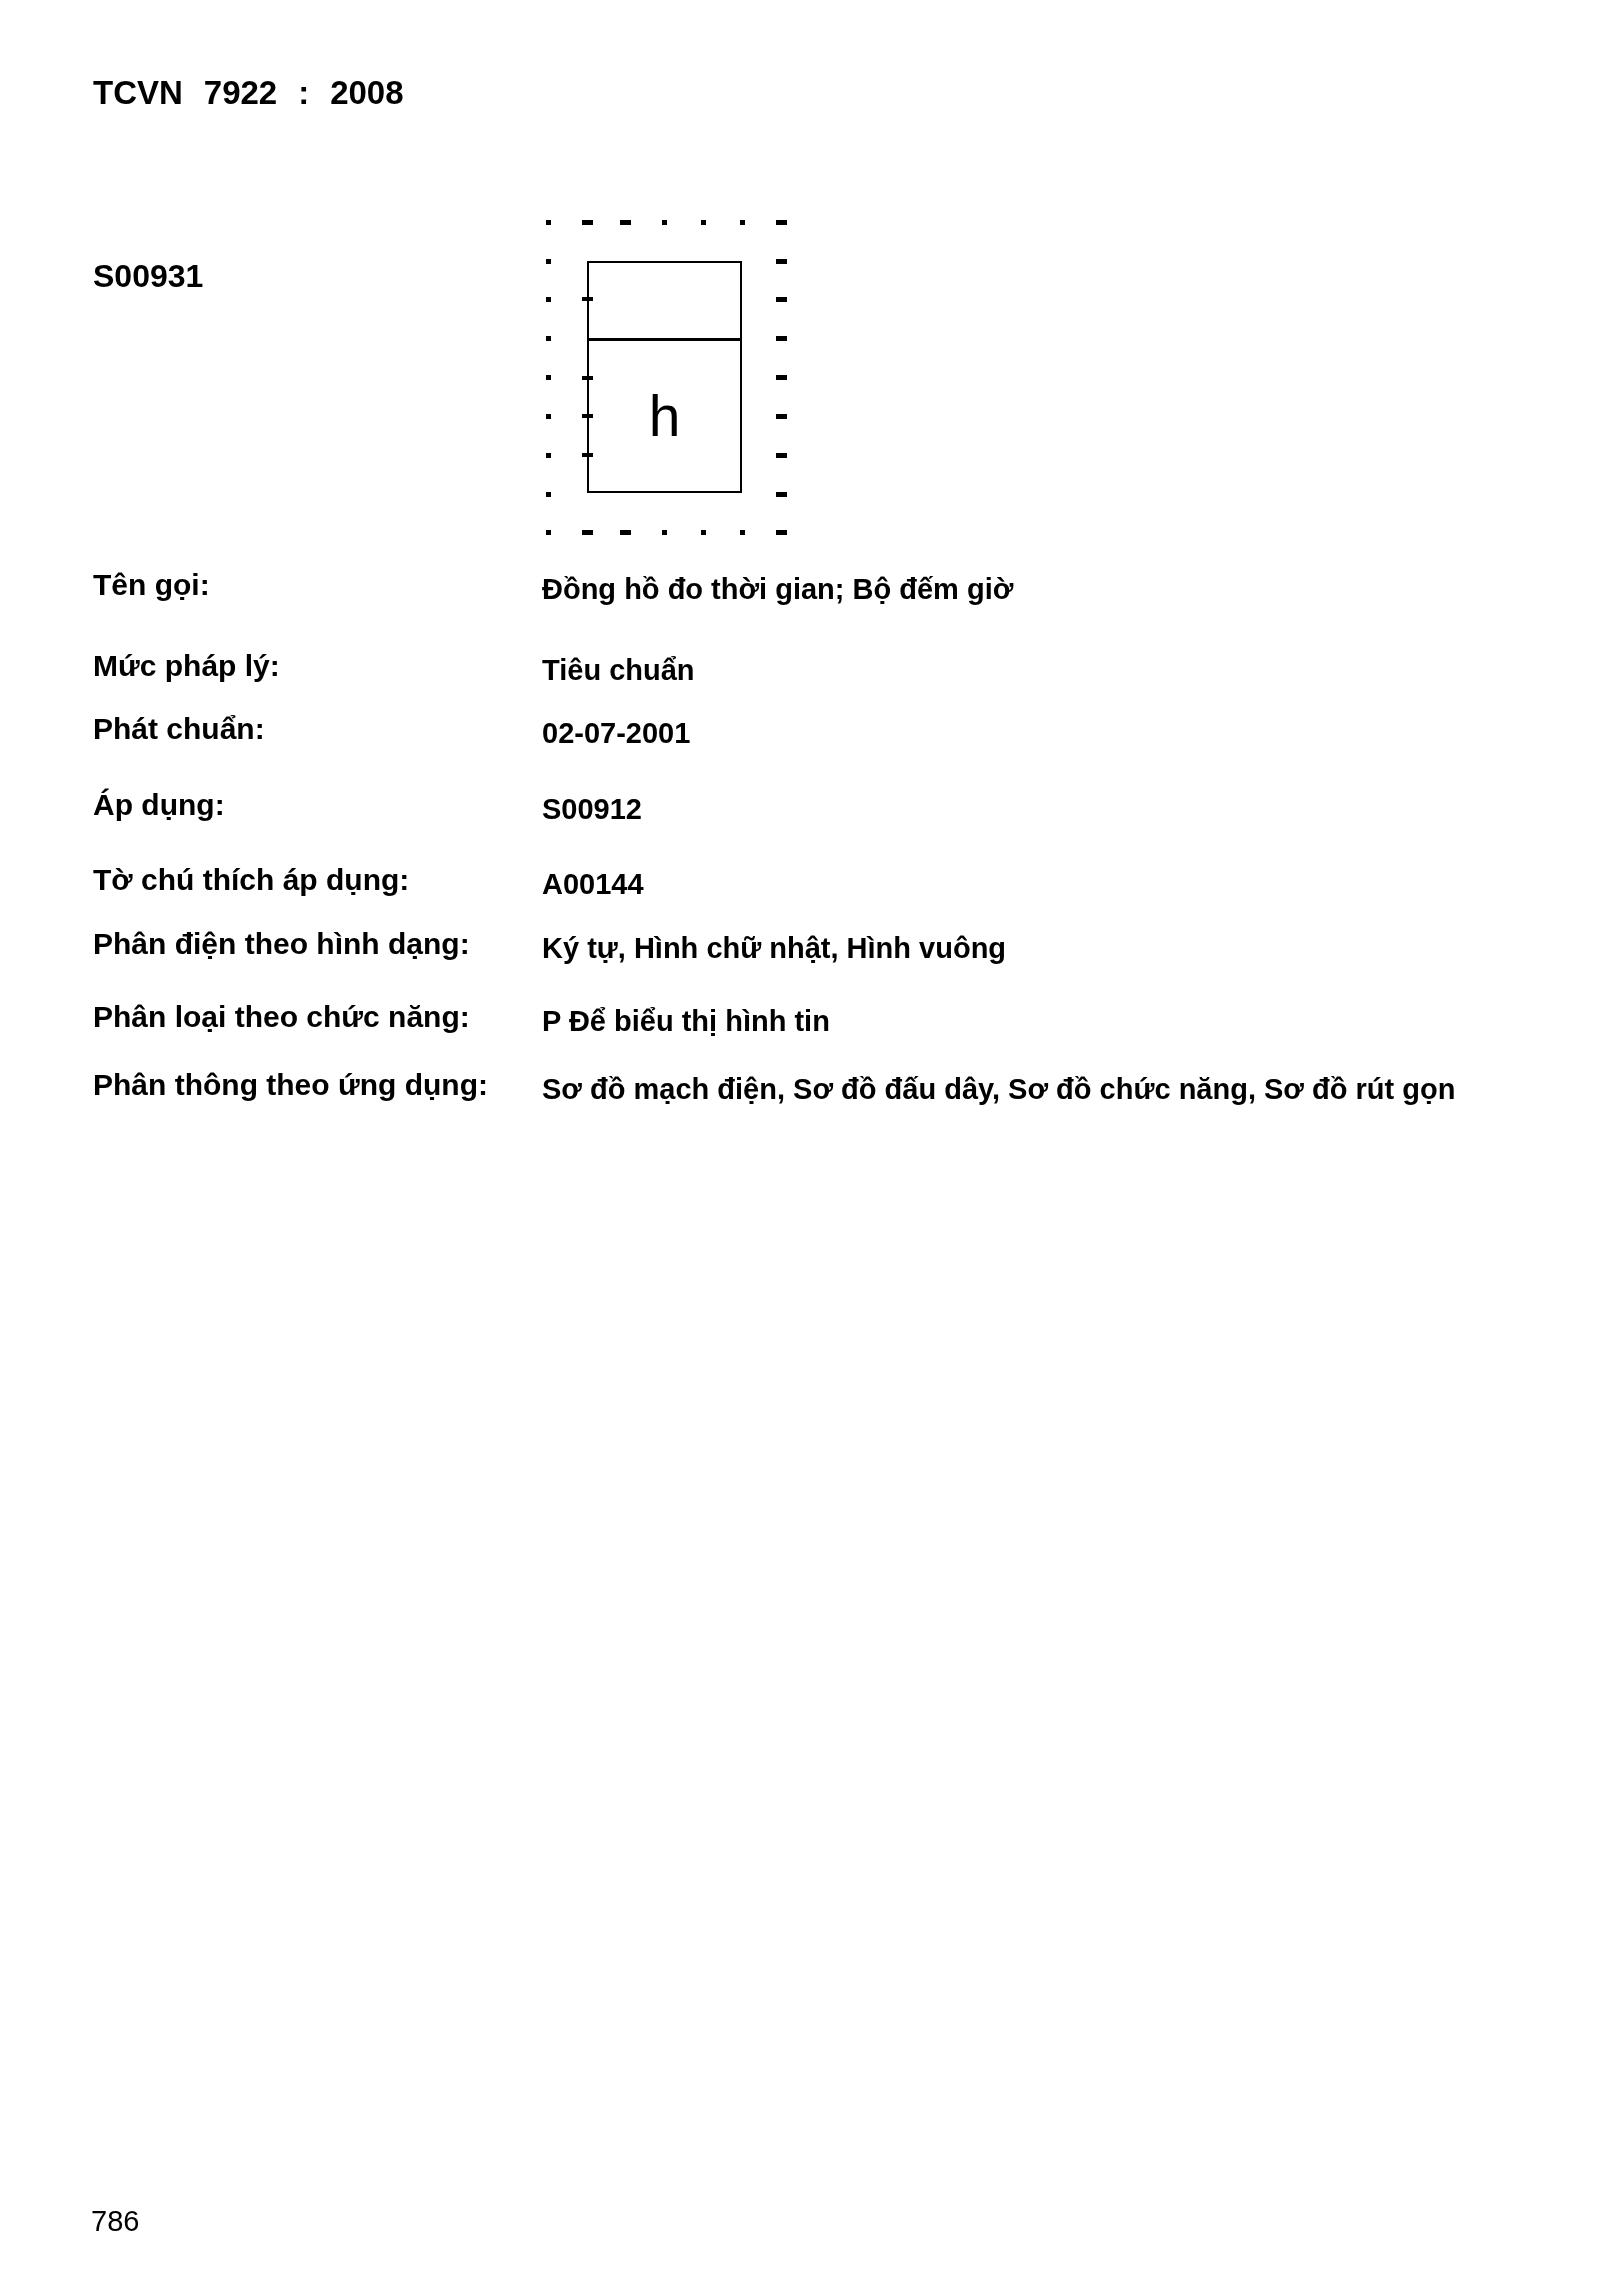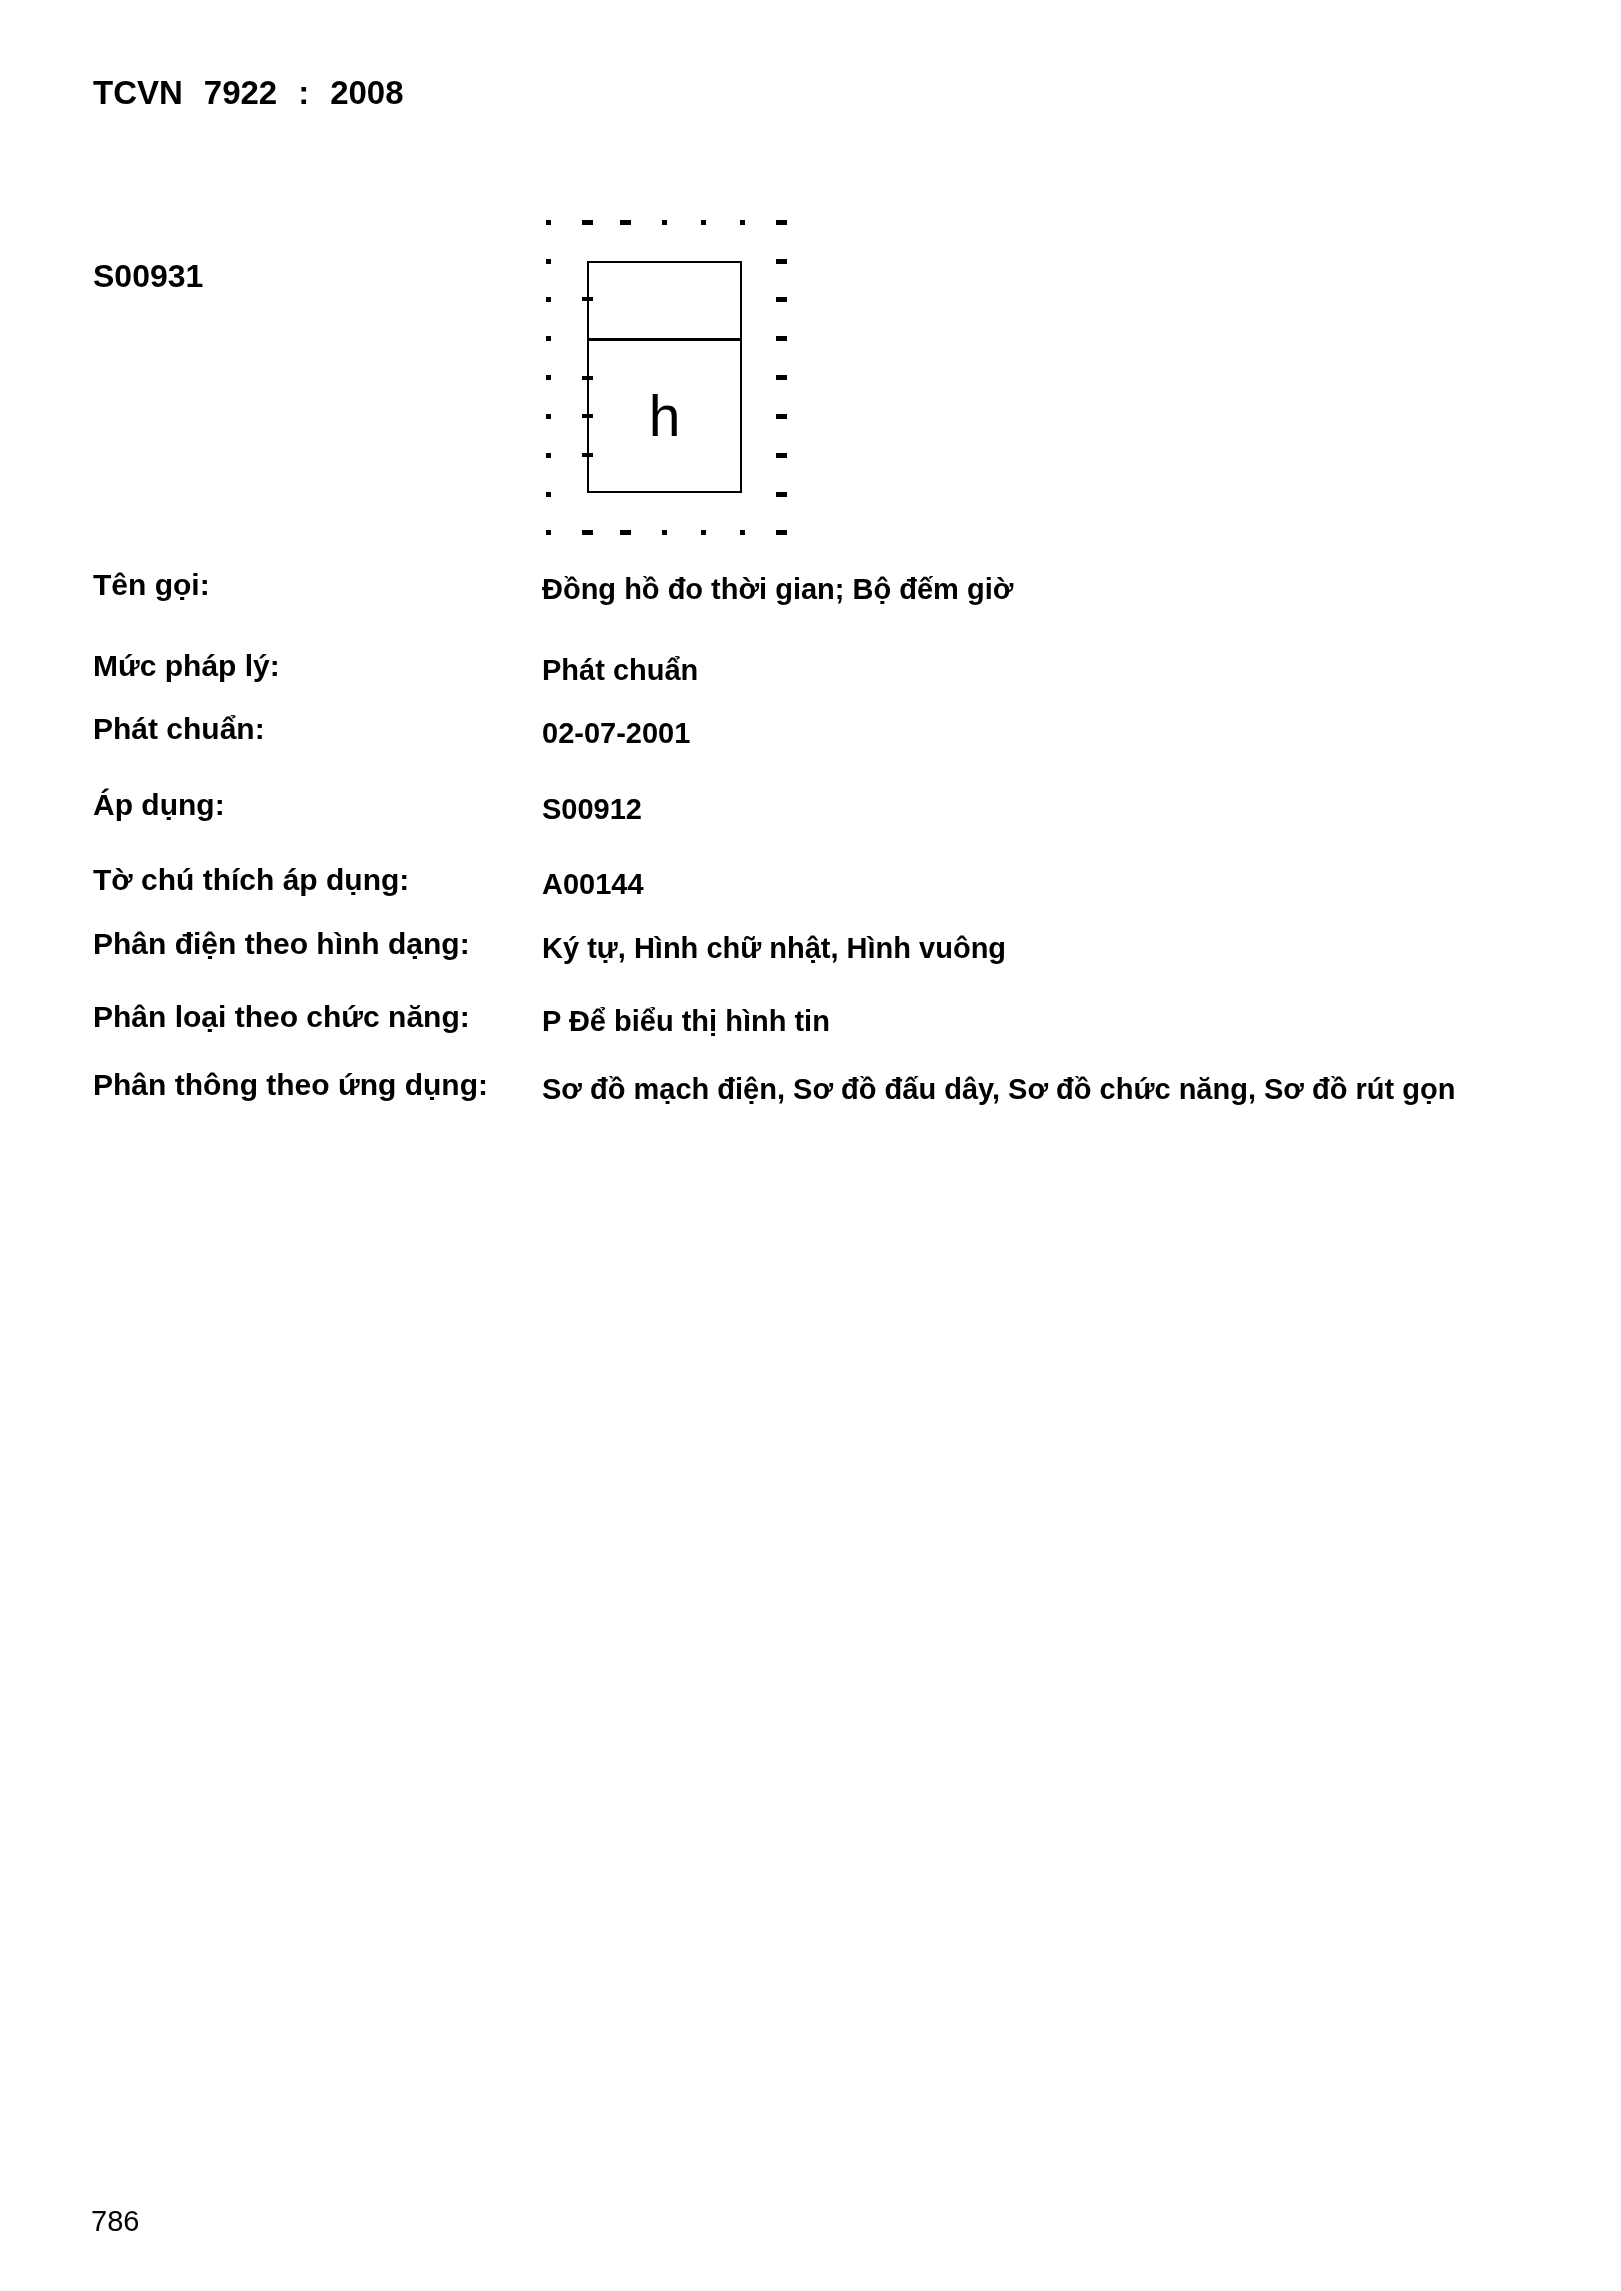--- a/index.html
+++ b/index.html
@@ -152,21 +152,21 @@
         <div class="edge-tick" style="top: 247px;"></div>
       </div>
   </div>
 
   <div class="field-row" style="top:568px">
     <span class="field-label">Tên gọi:</span>
     <span class="field-value">Đồng hồ đo thời gian; Bộ đếm giờ</span>
   </div>
   <div class="field-row" style="top:649px">
     <span class="field-label">Mức pháp lý:</span>
-    <span class="field-value">Phát chuẩn</span>
+    <span class="field-value">Tiêu chuẩn</span>
   </div>
   <div class="field-row" style="top:712px">
     <span class="field-label">Phát chuẩn:</span>
     <span class="field-value">02-07-2001</span>
   </div>
   <div class="field-row" style="top:788px">
     <span class="field-label">Áp dụng:</span>
     <span class="field-value">S00912</span>
   </div>
   <div class="field-row" style="top:863px">

